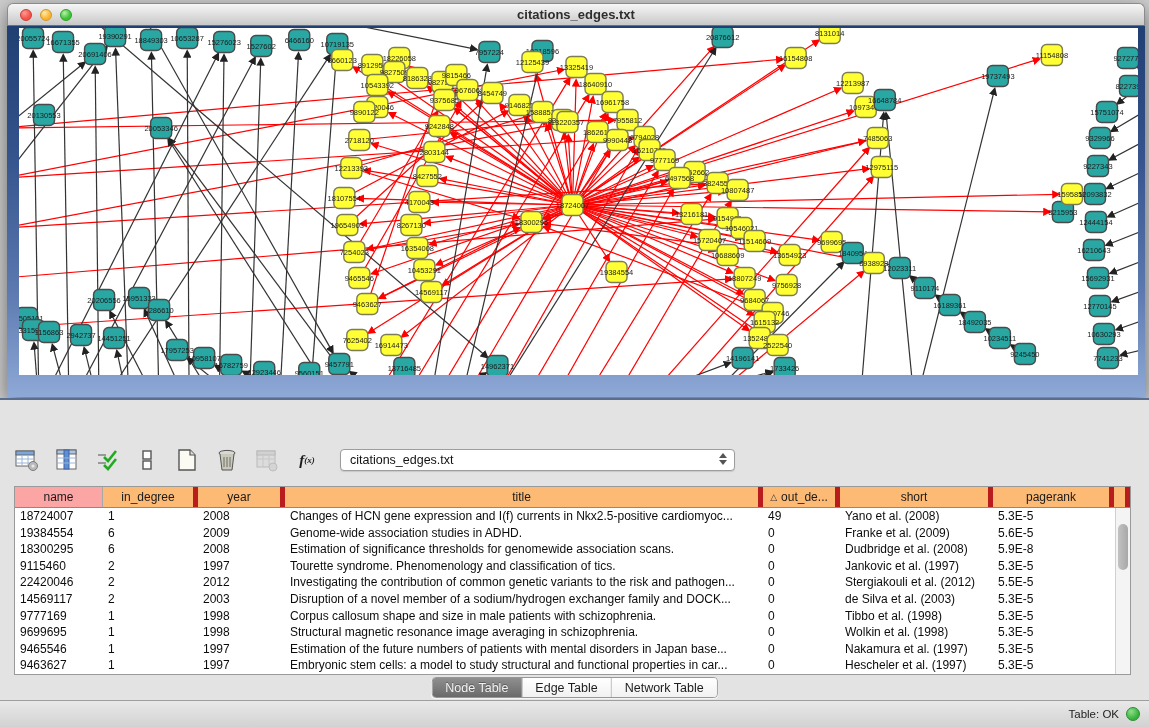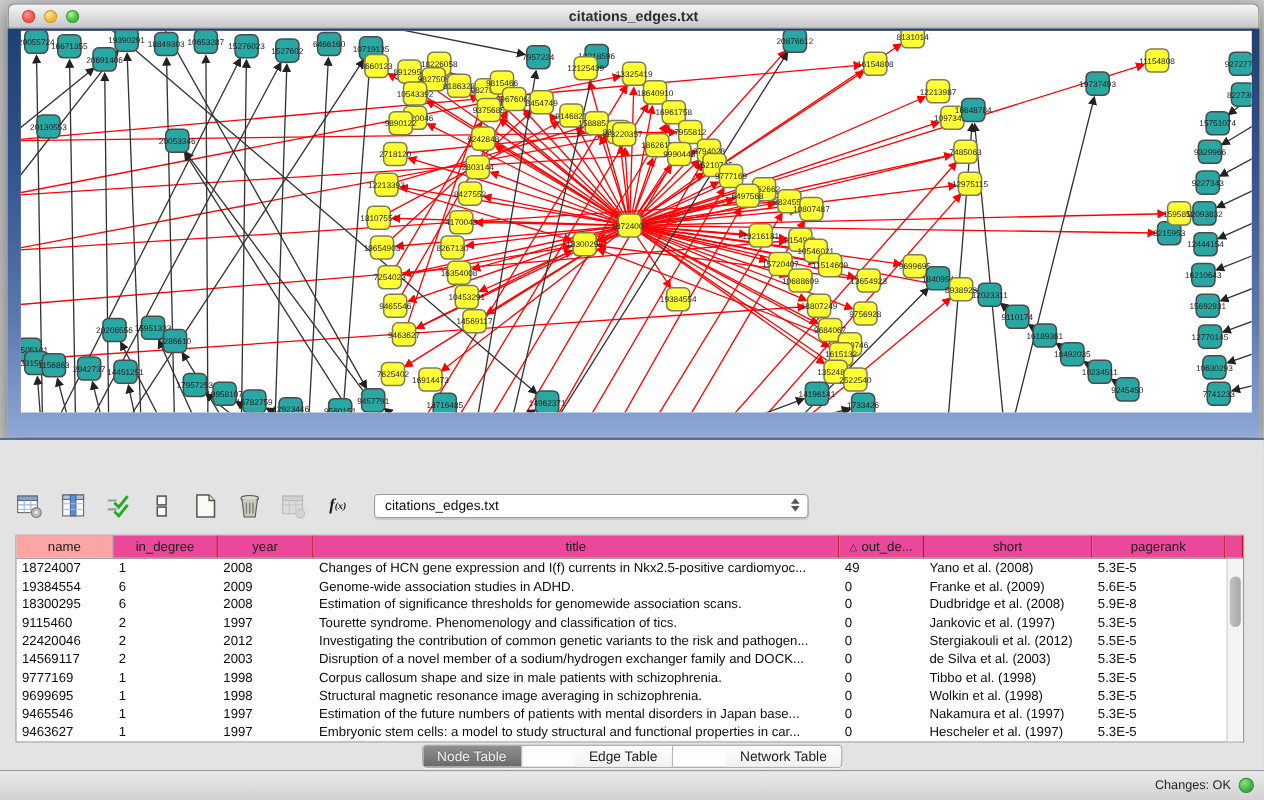--- a/index.html
+++ b/index.html
@@ -47,34 +47,34 @@
     display:flex; align-items:center; padding-left:9px; font-size:12.5px; color:#111; position:relative;
     box-shadow:0 1px 1px rgba(0,0,0,.12); }
   .combo-arrows { position:absolute; right:7px; top:3px; display:flex; flex-direction:column; gap:2px; }
   .combo-arrows i { display:block; width:0; height:0; border-left:4px solid transparent; border-right:4px solid transparent; }
   .combo-arrows .up { border-bottom:5px solid #555; }
   .combo-arrows .dn { border-top:5px solid #555; }
 
   .table-wrap { position:absolute; left:14px; top:86px; width:1117px; height:189px;
     background:#ffffff; border:1px solid #9a9a9a; }
   .thead { display:flex; height:21px; border-bottom:1px solid #8a8a8a; }
-  .th { background:#ec4899; border-right:1px solid #b91c1c; font-size:12px; color:#1a1a1a;
+  .th { background:#fdba74; border-right:5px solid #b91c1c; font-size:12px; color:#1a1a1a;
     display:flex; align-items:center; justify-content:center; white-space:nowrap; overflow:hidden; }
   .th.name-col { background:#fca5a5; border-right:1px solid #a8a8a8; }
   .sort-icon { font-size:9px; margin-right:4px; color:#333; }
   .tbody { position:absolute; top:21px; left:0; right:15px; bottom:0; overflow:hidden; }
   .tr { display:flex; height:16.6px; line-height:16.6px; }
   .td { font-size:12px; color:#0c0c0c; padding:0 5px; white-space:nowrap; overflow:hidden; }
   .c0{width:88px;} .c1{width:95px;} .c2{width:87px;} .c3{width:478px;} .c4{width:77px;} .c5{width:153px;} .c6{width:121px;}
   .vscroll { position:absolute; right:0; top:21px; bottom:0; width:15px; background:#f4f4f4; border-left:1px solid #d0d0d0; }
   .vthumb { position:absolute; left:2px; right:2px; top:16px; height:46px; background:linear-gradient(90deg,#c2c2c2,#a8a8a8); border-radius:6px; }
 
   .tabs { position:absolute; left:50%; transform:translateX(-50%); top:277px; display:flex;
     border:1px solid #979797; border-radius:4px; overflow:hidden; background:#fdfdfd;
-    box-shadow:0 1px 1px rgba(255,255,255,.7);gap:48px; }
+    box-shadow:0 1px 1px rgba(255,255,255,.7); }
   .tab { padding:2px 13px; font-size:12.5px; color:#1d1d1d; background:linear-gradient(#ffffff,#f1f1f1);
     border-right:1px solid #b5b5b5; height:19px; display:flex; align-items:center; }
   .tab:last-child { border-right:none; }
   .tab.selected { background:linear-gradient(#8f8f8f,#6a6a6a); color:#f2f2f2; text-shadow:0 -1px 0 rgba(0,0,0,.3); }
 
   
   .status-bar { position:absolute; left:0; right:0; bottom:0; height:27px;
     background:linear-gradient(#e9e9e9,#d2d2d2); border-top:1px solid #9e9e9e; }
   .memory { position:absolute; right:30px; top:7px; font-size:11.5px; color:#222; }
   .mem-dot { position:absolute; right:9px; top:6px; width:14px; height:14px; border-radius:50%;
@@ -987,15 +987,15 @@
   </div>
 
   <div class="tabs" id="tabs">
       <div class="tab selected">Node Table</div>
       <div class="tab">Edge Table</div>
       <div class="tab">Network Table</div>
     </div>
 </div>
 
 <div class="status-bar">
-  <span class="memory">Changes: OK</span>
+  <span class="memory">Table: OK</span>
   <span class="mem-dot"></span>
 </div>
 
 </body></html>

